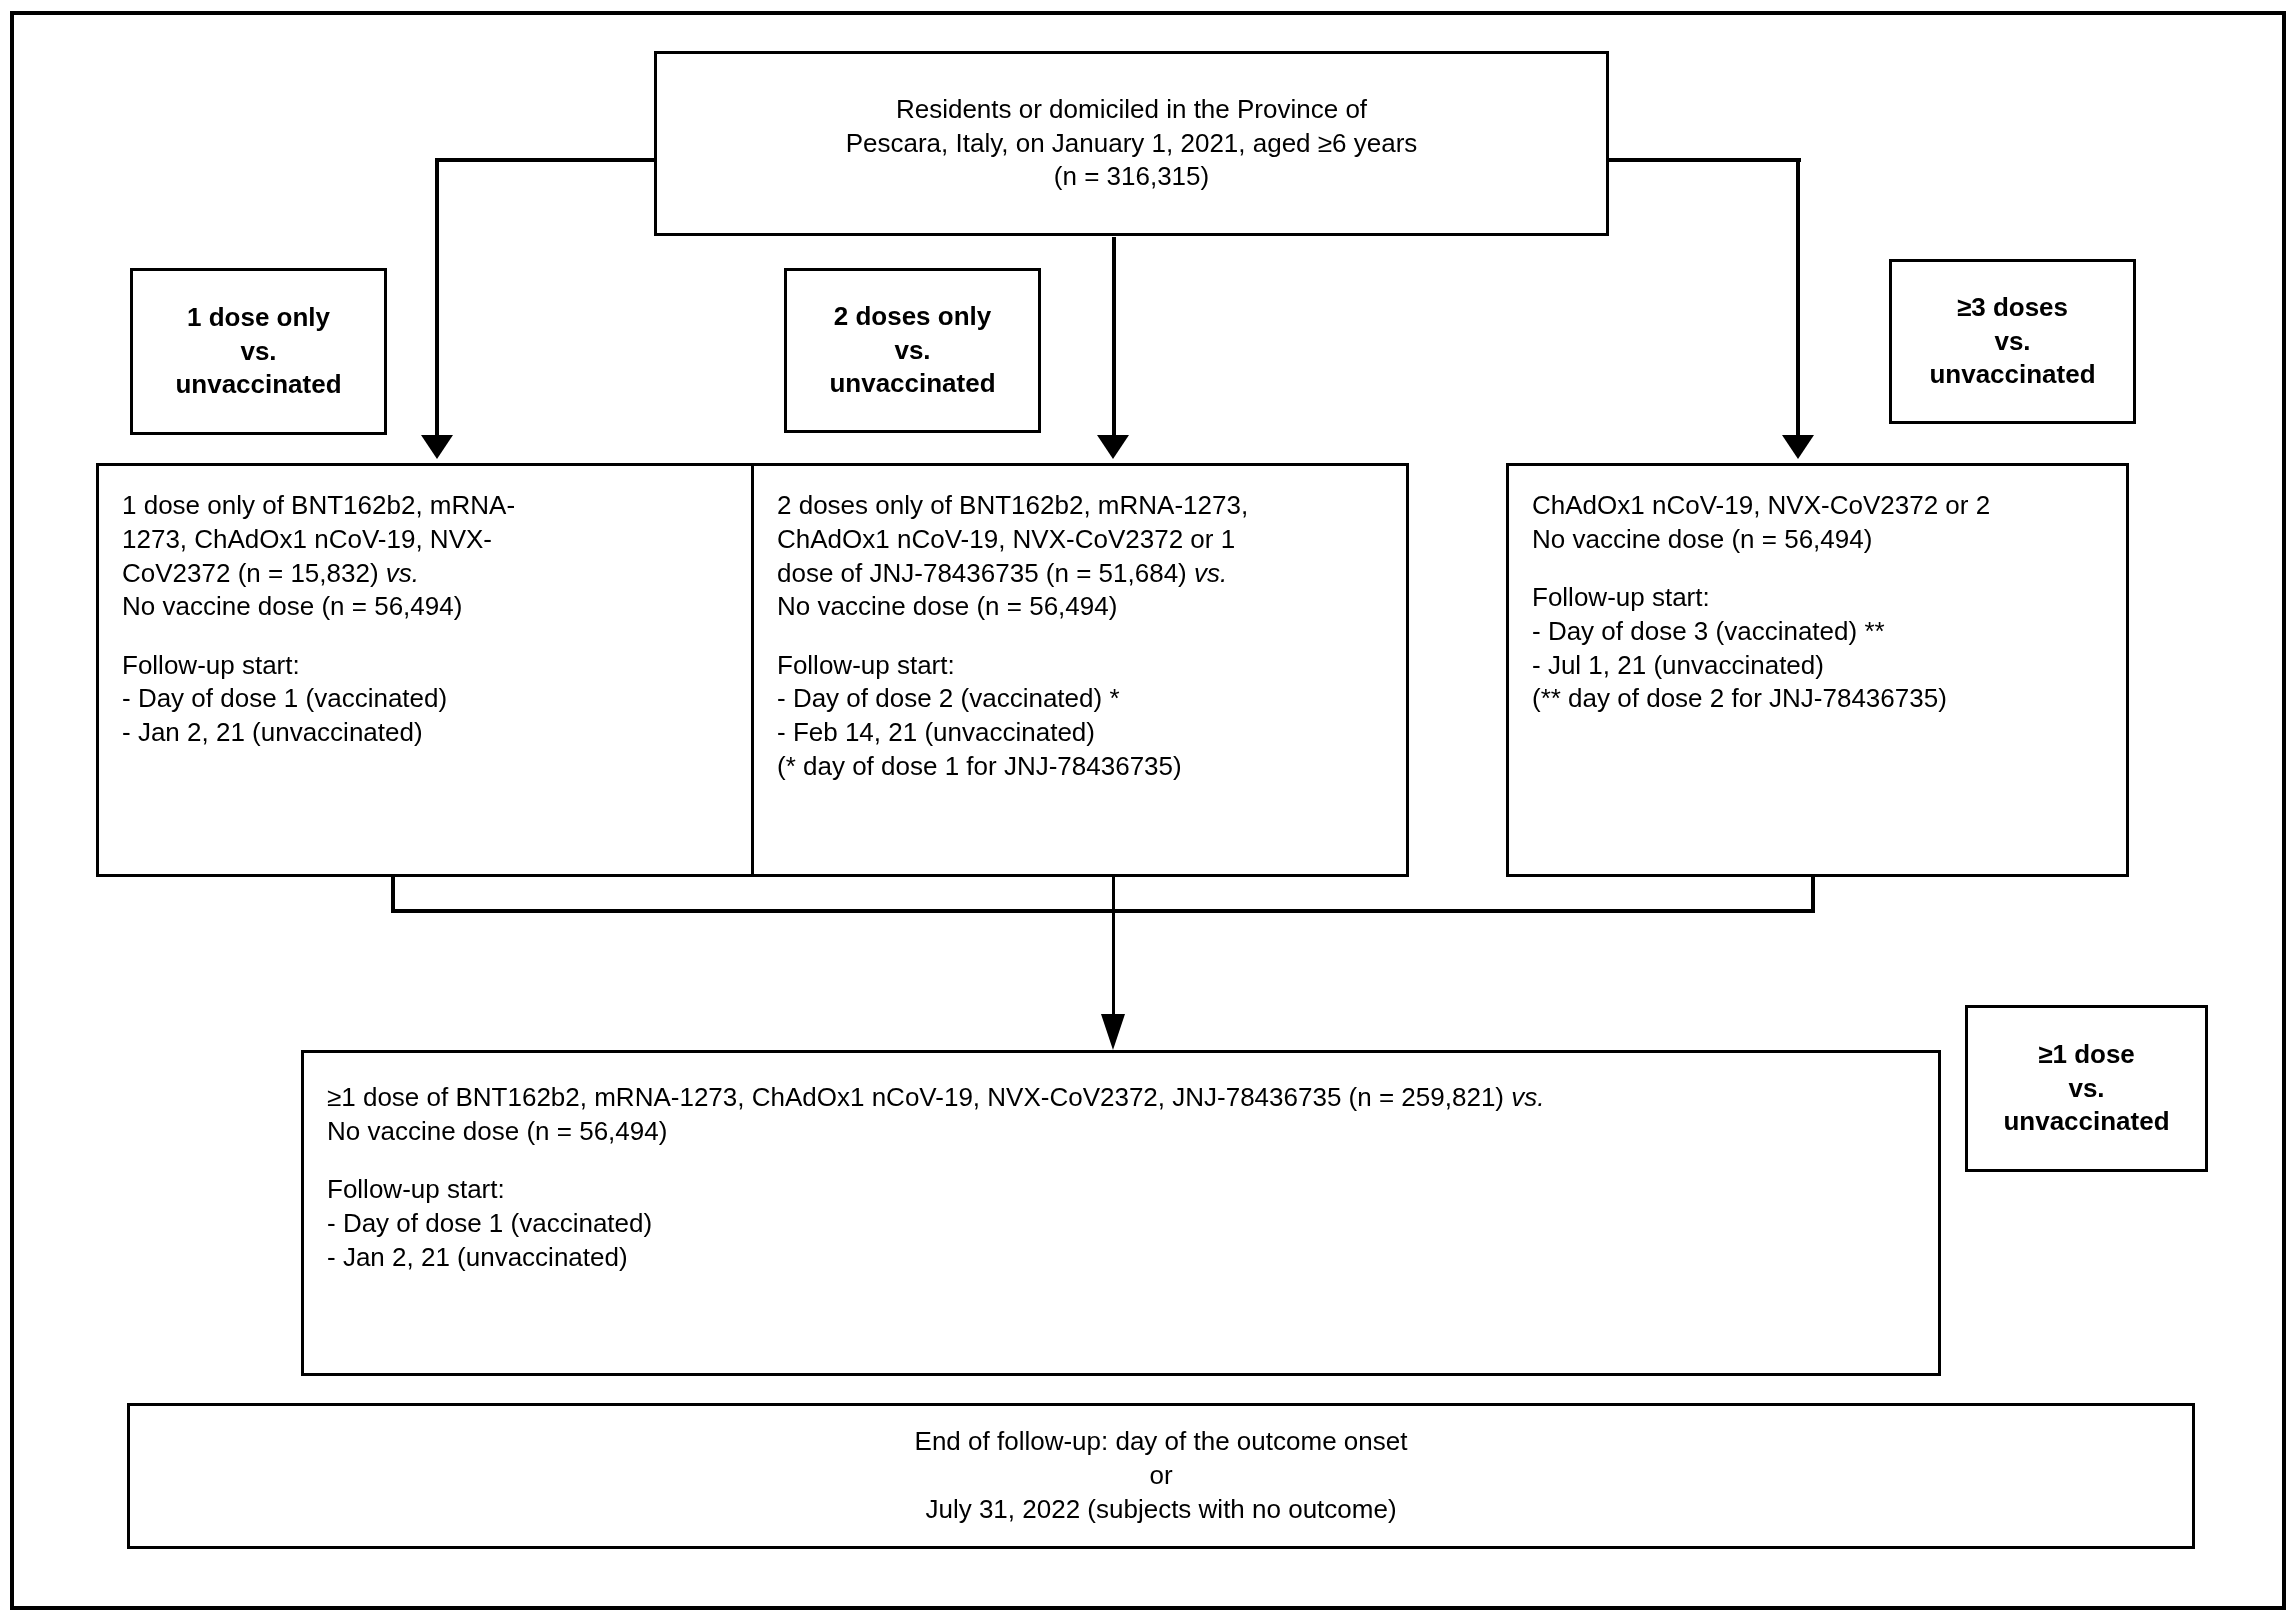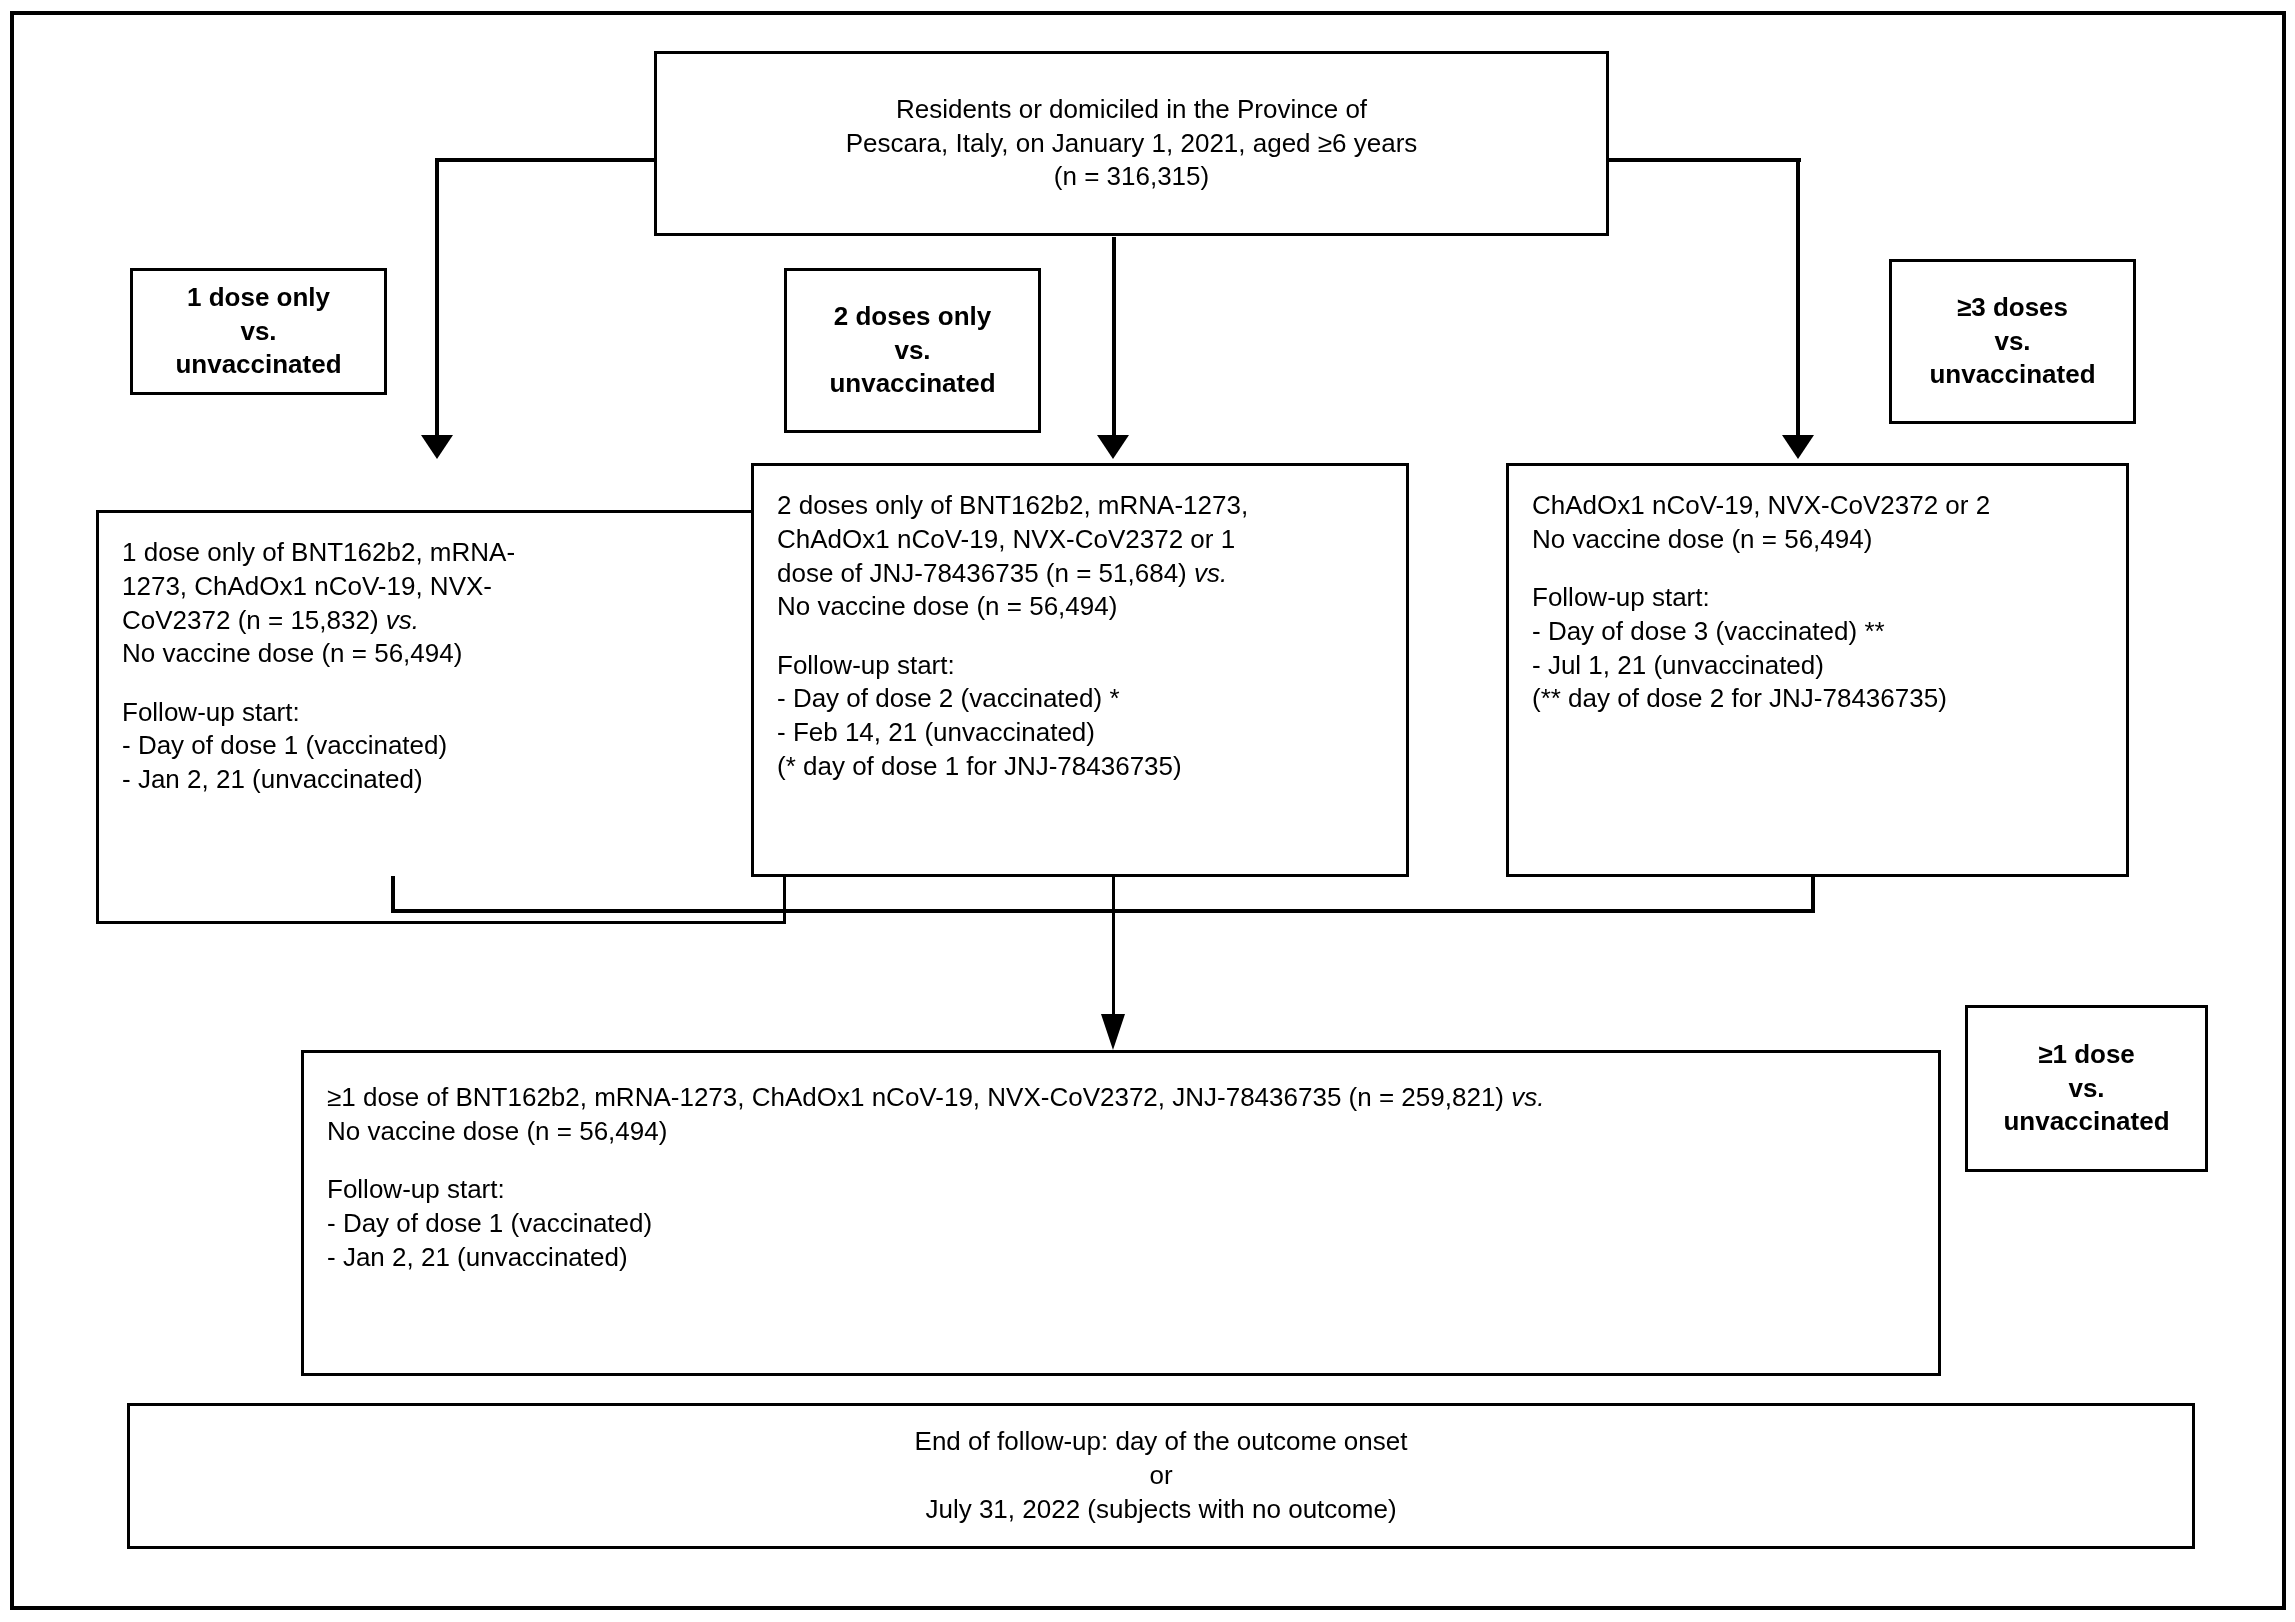--- a/index.html
+++ b/index.html
@@ -18,24 +18,24 @@
   .centered{align-items:center;text-align:center;}
   .lead{align-items:flex-start;text-align:left;}
 
   .ln{font-size:26px;line-height:1.30;white-space:pre;}
   .ln.bold{font-weight:bold;}
   .it{font-style:italic;}
   .gap{height:24.5px;}
 
   
   #top-box      {left:654px; top:51px;  width:955px; height:185px;}
-  #lbl-1dose    {left:130px;  top:268px; width:257px;  height:127px;}
+  #lbl-1dose    {left:130px;  top:268px; width:257px;  height:167px;}
   #lbl-2doses   {left:784px; top:268px; width:257px;  height:165px;}
   #lbl-3doses   {left:1889px; top:259px; width:247px;  height:165px;}
-  #box-1dose    {left:96px;  top:463px; width:690px;  height:414px;margin-top:47px;}
+  #box-1dose    {left:96px;  top:463px; width:690px;  height:414px;}
   #box-2doses   {left:751px; top:463px; width:658px; height:414px;}
   #box-3doses   {left:1506px; top:463px; width:623px; height:414px;}
   #box-1plus    {left:301px;  top:1050px;width:1640px; height:326px;}
   #lbl-1plus    {left:1965px; top:1005px;width:243px;  height:167px;}
   #box-end      {left:127px;  top:1403px;width:2068px; height:146px;}
 
   #box-1dose  .body,#box-2doses .body,#box-3doses .body,#box-1plus .body{padding:0 23px;}
   #box-1dose  .body,#box-2doses .body,#box-3doses .body{justify-content:flex-start;padding-top:23px;}
   #box-1plus  .body{justify-content:flex-start;padding-top:28px;}
 

